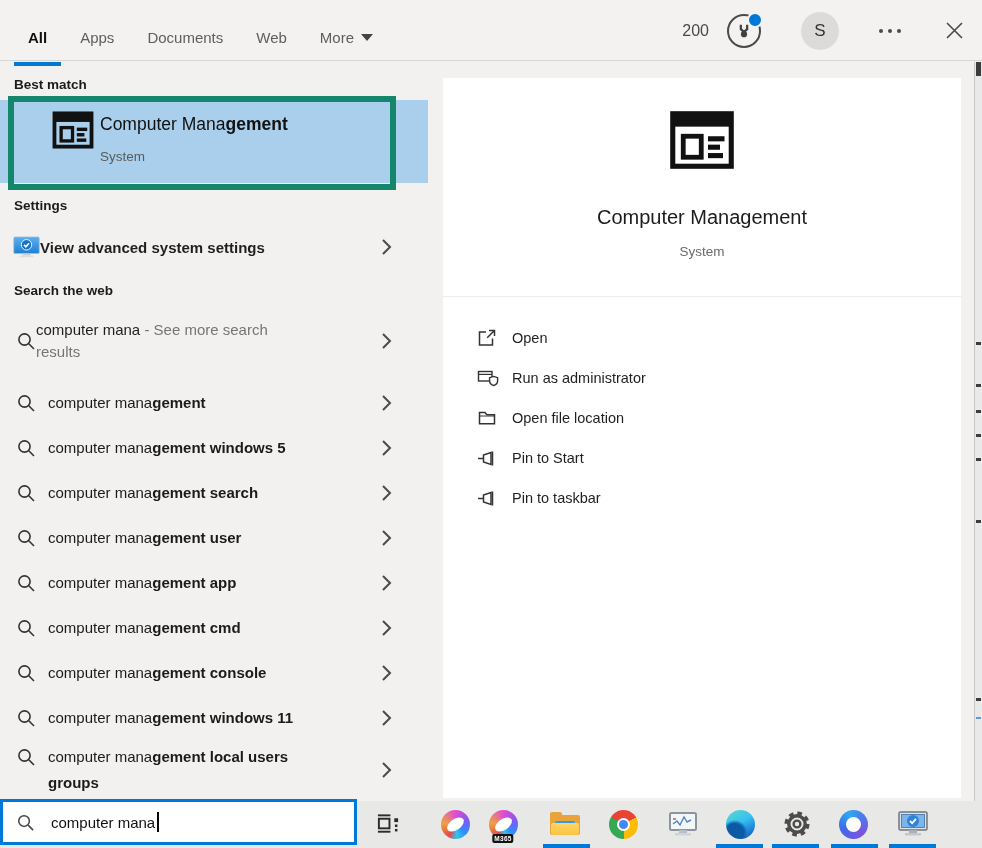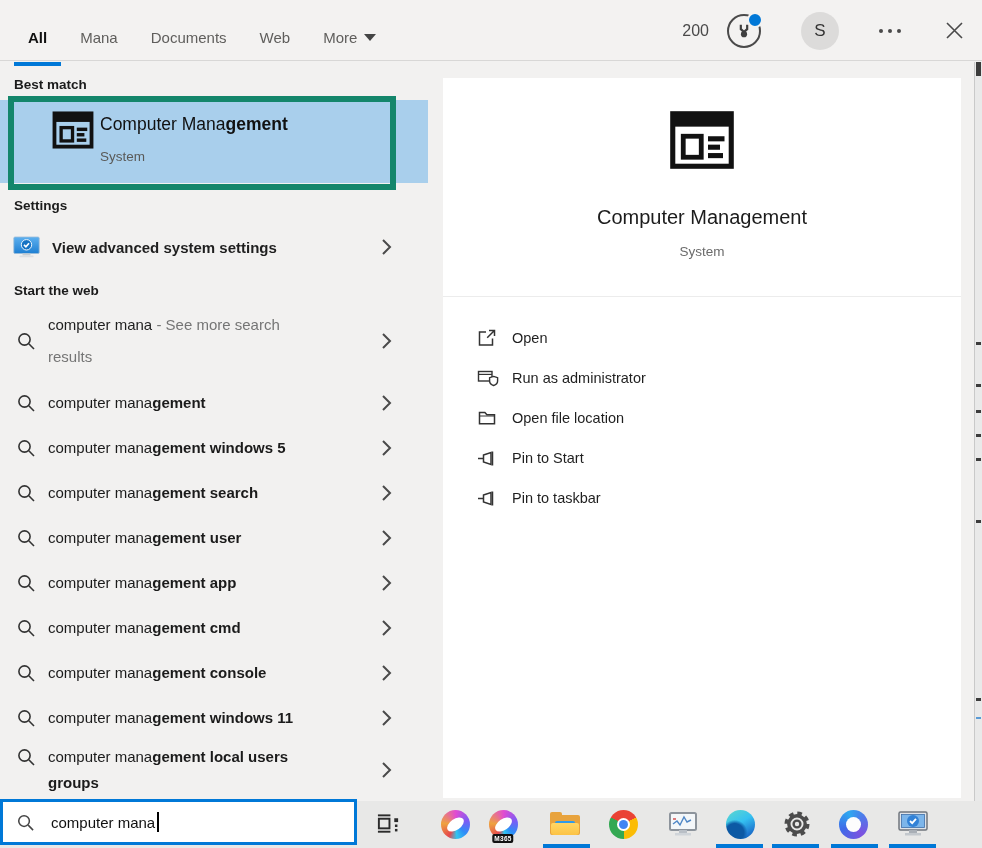--- a/index.html
+++ b/index.html
@@ -32,28 +32,28 @@
   .sec-header{position:absolute;left:14px;font-size:13.5px;font-weight:bold;color:#1b1b1b;}
   .bm-row{position:absolute;left:0;top:100px;width:428px;height:83px;background:#a9cfec;}
   .bm-row .ico{position:absolute;left:52px;top:11px;}
   .bm-title{position:absolute;left:100px;top:14px;font-size:17.5px;color:#111;}
   .bm-title .bold{font-weight:bold;}
   .bm-sub{position:absolute;left:100px;top:49px;font-size:13.5px;color:#5a5a58;}
   .annotation{position:absolute;left:8px;top:96px;width:376px;height:82px;border:6px solid #14866b;}
 
   .row{position:absolute;left:0;display:flex;align-items:center;}
   .row .ricon{width:20px;margin-left:16px;flex:0 0 auto;display:flex;}
-  .row .rtext{margin-left:12px;font-size:15px;color:#1f1f1f;}
+  .row .rtext{margin-left:0;font-size:15px;color:#1f1f1f;}
   .row .chev{position:absolute;right:48px;display:flex;}
   .semibold{font-weight:bold;}
   .gray{color:#757575;}
   .settings-row{top:224px;width:440px;height:46px;}
   .settings-row .ricon{margin-left:13px;width:27px;}
   .web-primary{top:308px;width:440px;height:66px;}
-  .web-primary .rtext{max-width:248px;line-height:32px;}
+  .web-primary .rtext{max-width:248px;line-height:22px;}
   .sug-list{position:absolute;left:0;top:380px;width:440px;}
   .sug-row{position:relative;width:440px;height:45px;display:flex;align-items:center;}
   .sug-row .ricon{width:20px;margin-left:16px;display:flex;}
   .sug-row .rtext{margin-left:12px;font-size:15px;max-width:265px;line-height:26px;}
   .sug-row .completion{font-weight:bold;}
   .sug-row .chev{position:absolute;right:48px;display:flex;}
   .sug-row.wrap{height:60px;}
   .sug-row.wrap .ricon{align-self:flex-start;margin-top:7px;}
 
   
@@ -114,21 +114,21 @@
 <body>
 
 <div class="screen">
 
   <div class="topbar">
     <div class="tabs">
       <div class="tab active">
           <span>All</span>
         </div>
       <div class="tab">
-          <span>Mana</span>
+          <span>Apps</span>
         </div>
       <div class="tab">
           <span>Documents</span>
         </div>
       <div class="tab">
           <span>Web</span>
         </div>
       <div class="tab">
           <span>More</span>
         <span class="dd"></span>
@@ -196,21 +196,21 @@
       </svg>
     </span>
     <span class="rtext semibold">View advanced system settings</span>
     <span class="chev">
       <svg width="11" height="18" viewBox="0 0 11 18">
           <path d="M2 2l7 7-7 7" fill="none" stroke="#4a4a4a" stroke-width="2"></path>
         </svg>
     </span>
   </div>
 
-  <div class="sec-header" style="top:283px">Start the web</div>
+  <div class="sec-header" style="top:283px">Search the web</div>
 
   <div class="row web-primary">
     <span class="ricon">
       <svg width="20" height="20" viewBox="0 0 20 20">
           <circle cx="8.5" cy="8.5" r="5.6" fill="none" stroke="#333" stroke-width="1.6"></circle>
           <path d="M12.8 12.8L18 18" stroke="#333" stroke-width="1.6"></path>
         </svg>
     </span>
     <span class="rtext">
       <span>computer mana</span><span class="gray"> - See more search results</span>

